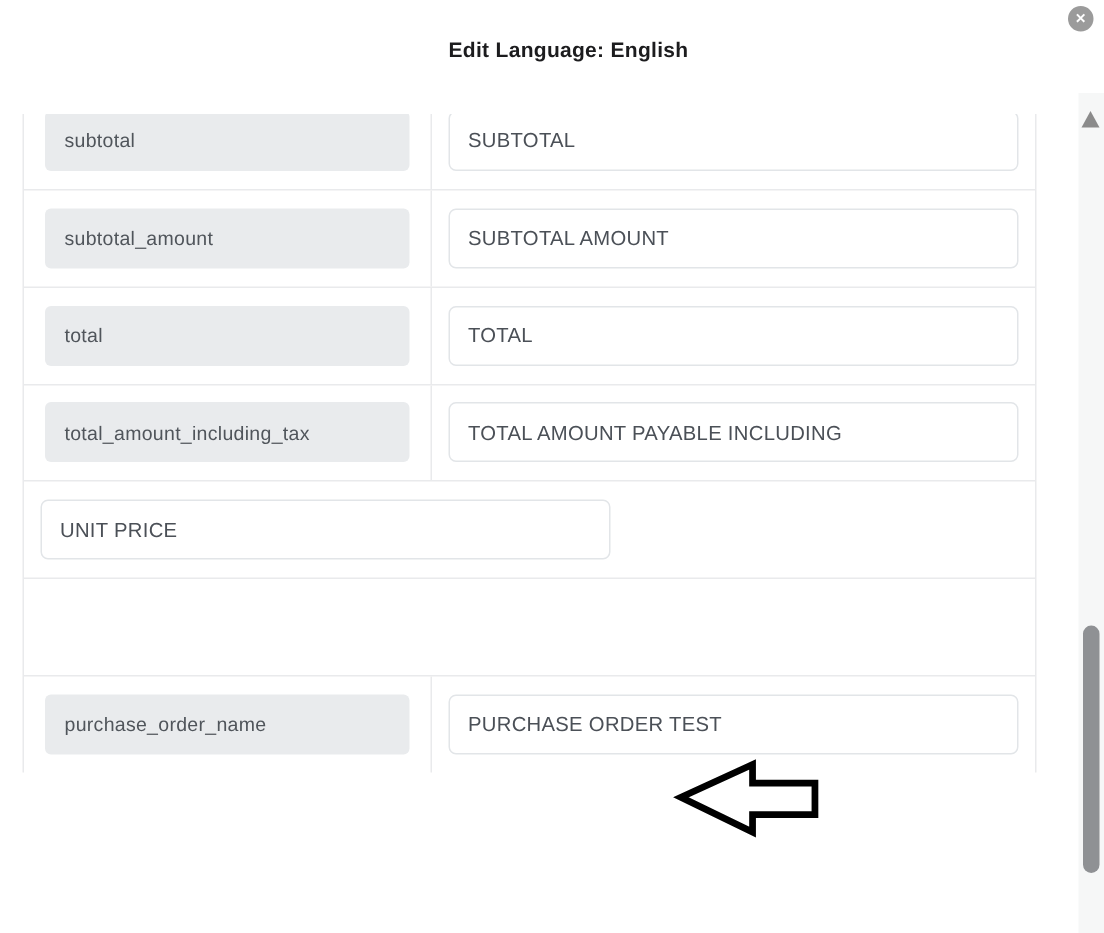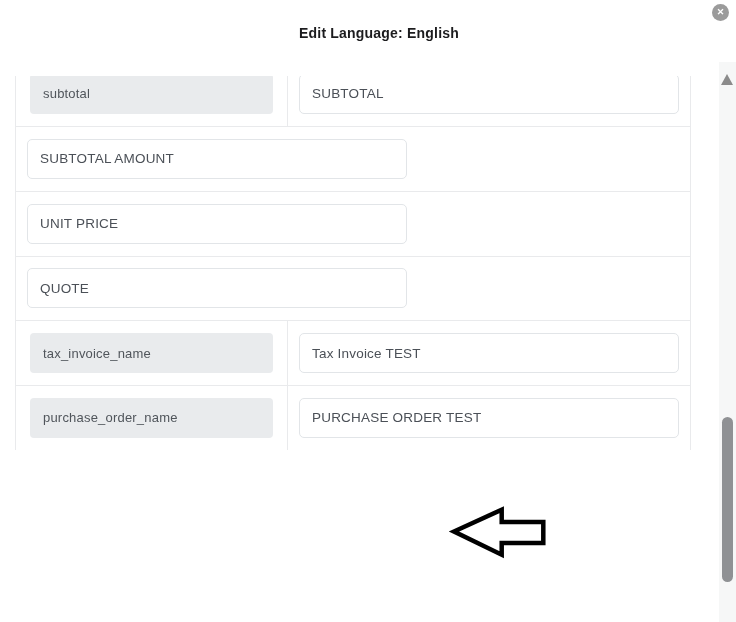--- a/index.html
+++ b/index.html
@@ -112,48 +112,56 @@
       <div class="kv-row">
         <div class="cell-key">
           <div class="key-chip">subtotal</div>
         </div>
         <div class="cell-value">
           <input class="value-input" type="text" value="SUBTOTAL" style="">
         </div>
       </div>
 
       <div class="kv-row">
+        <div class="cell-key">
+          <div class="key-chip">subtotal_amount</div>
+        </div>
         <div class="cell-value">
           <input class="value-input" type="text" value="SUBTOTAL AMOUNT" style="">
         </div>
       </div>
 
 
+      <div class="kv-row">
+        <div class="cell-key">
+          <div class="key-chip">total</div>
+        </div>
+        <div class="cell-value">
+          <input class="value-input" type="text" value="TOTAL" style="">
+        </div>
+      </div>
 
+      <div class="kv-row">
+        <div class="cell-key">
+          <div class="key-chip">total_amount_including_tax</div>
+        </div>
+        <div class="cell-value">
+          <input class="value-input" type="text" value="TOTAL AMOUNT PAYABLE INCLUDING" style="">
+        </div>
+      </div>
 
       <div class="kv-row">
         <div class="cell-value">
           <input class="value-input" type="text" value="UNIT PRICE" style="">
         </div>
       </div>
 
       <div class="kv-row">
-        <div class="cell-value">
-          <input class="value-input" type="text" value="QUOTE" style="">
-        </div>
       </div>
 
-      <div class="kv-row">
-        <div class="cell-key">
-          <div class="key-chip">tax_invoice_name</div>
-        </div>
-        <div class="cell-value">
-          <input class="value-input" type="text" value="Tax Invoice TEST" style="">
-        </div>
-      </div>
 
       <div class="kv-row">
         <div class="cell-key">
           <div class="key-chip">purchase_order_name</div>
         </div>
         <div class="cell-value">
           <input class="value-input" type="text" value="PURCHASE ORDER TEST" style="">
         </div>
       </div>
 

